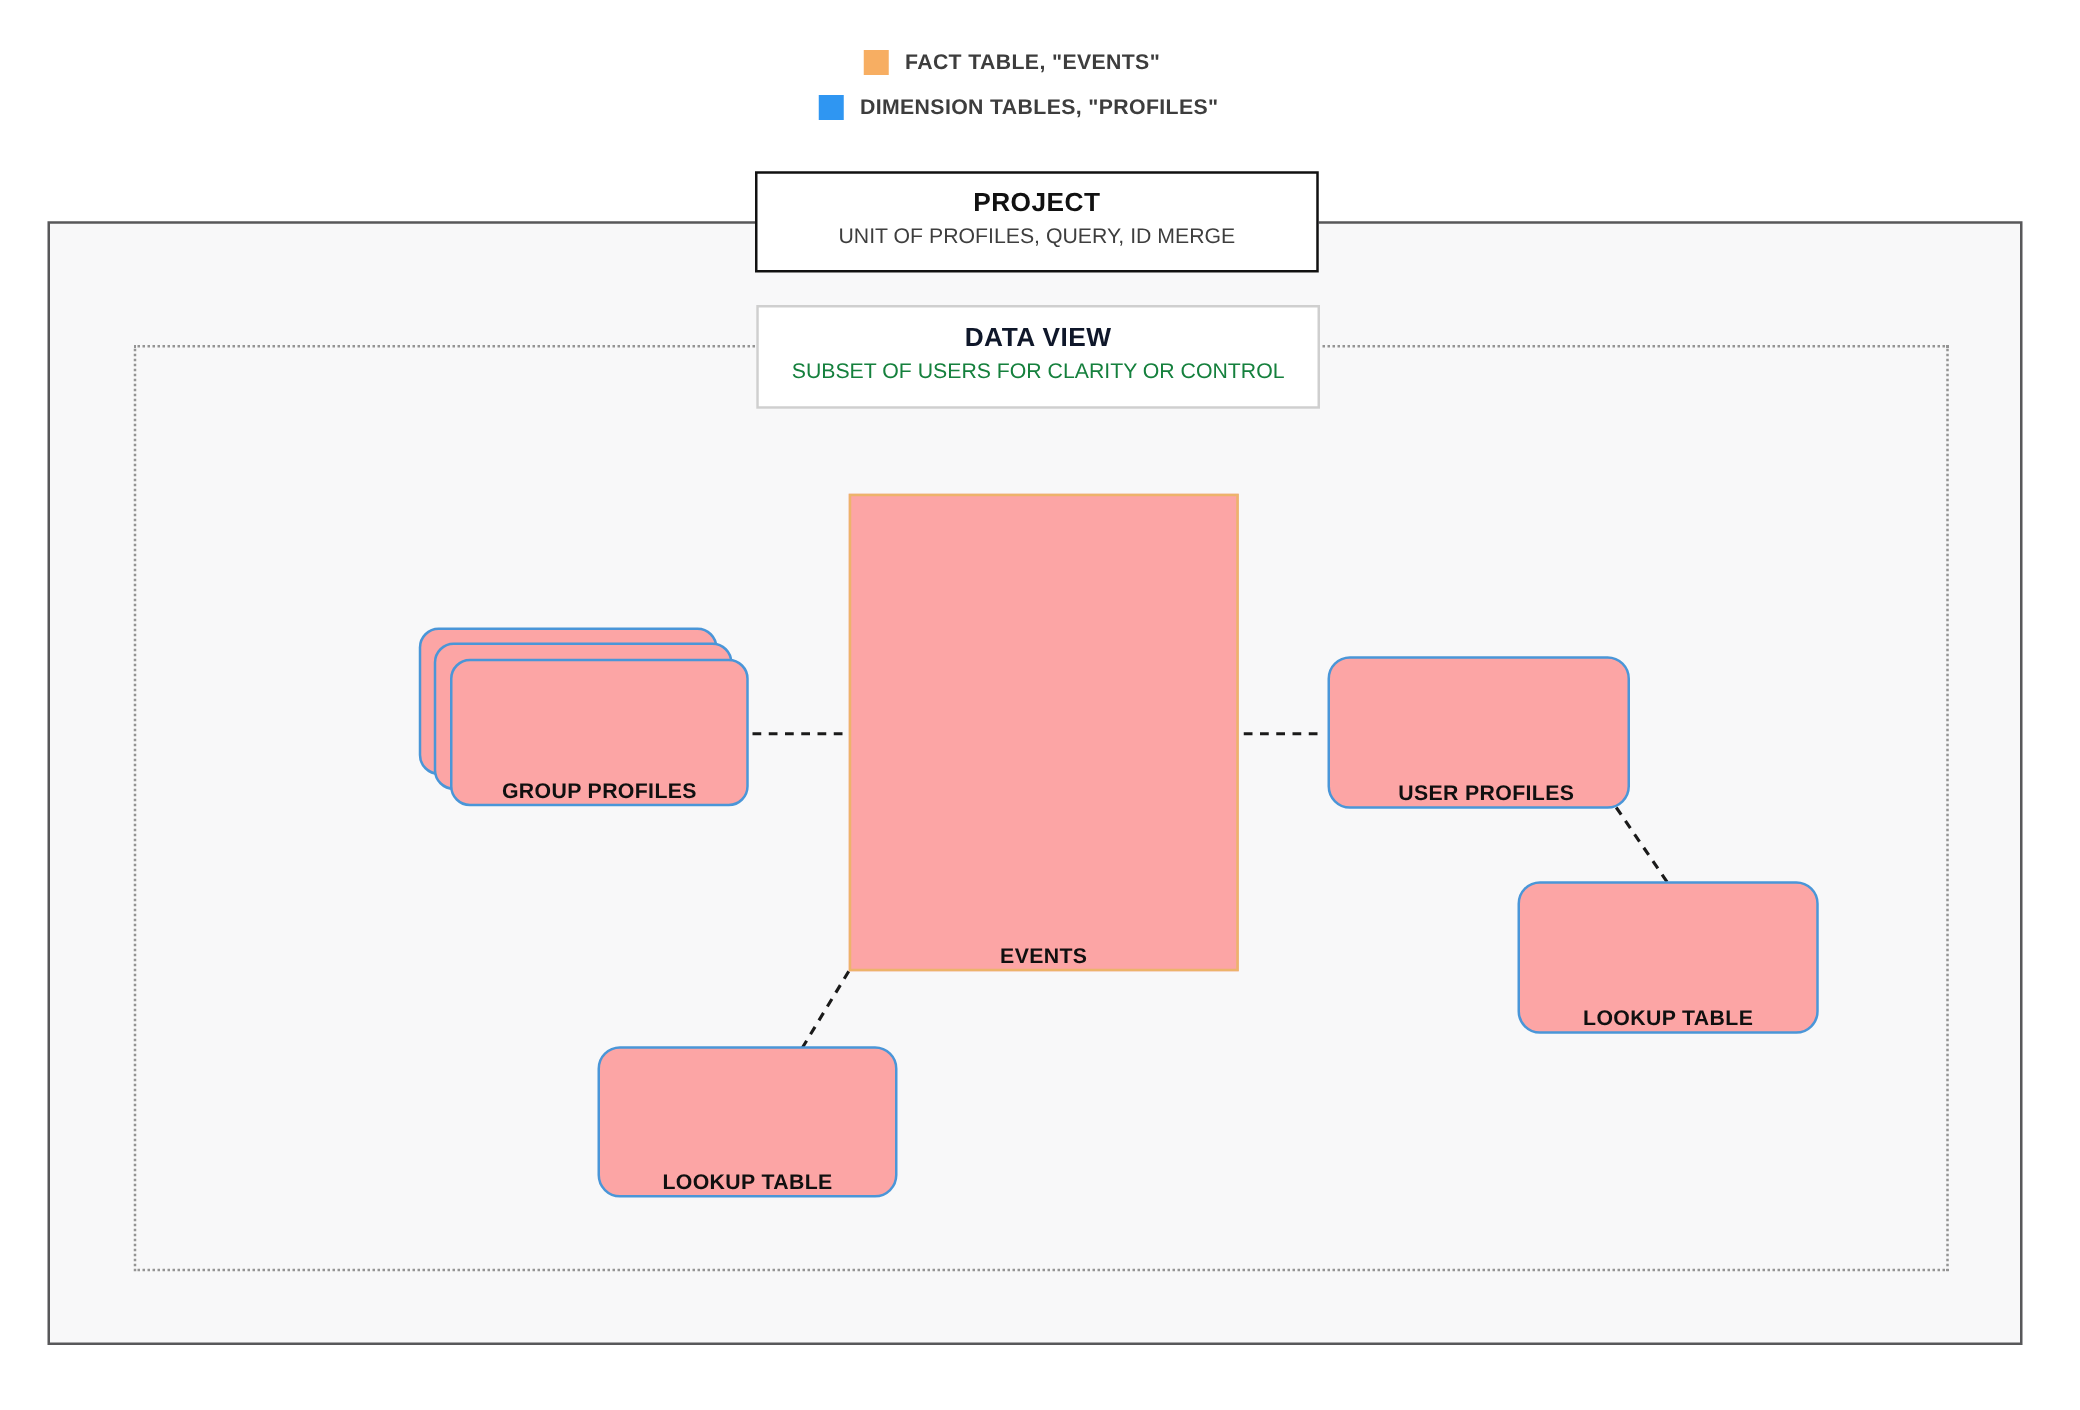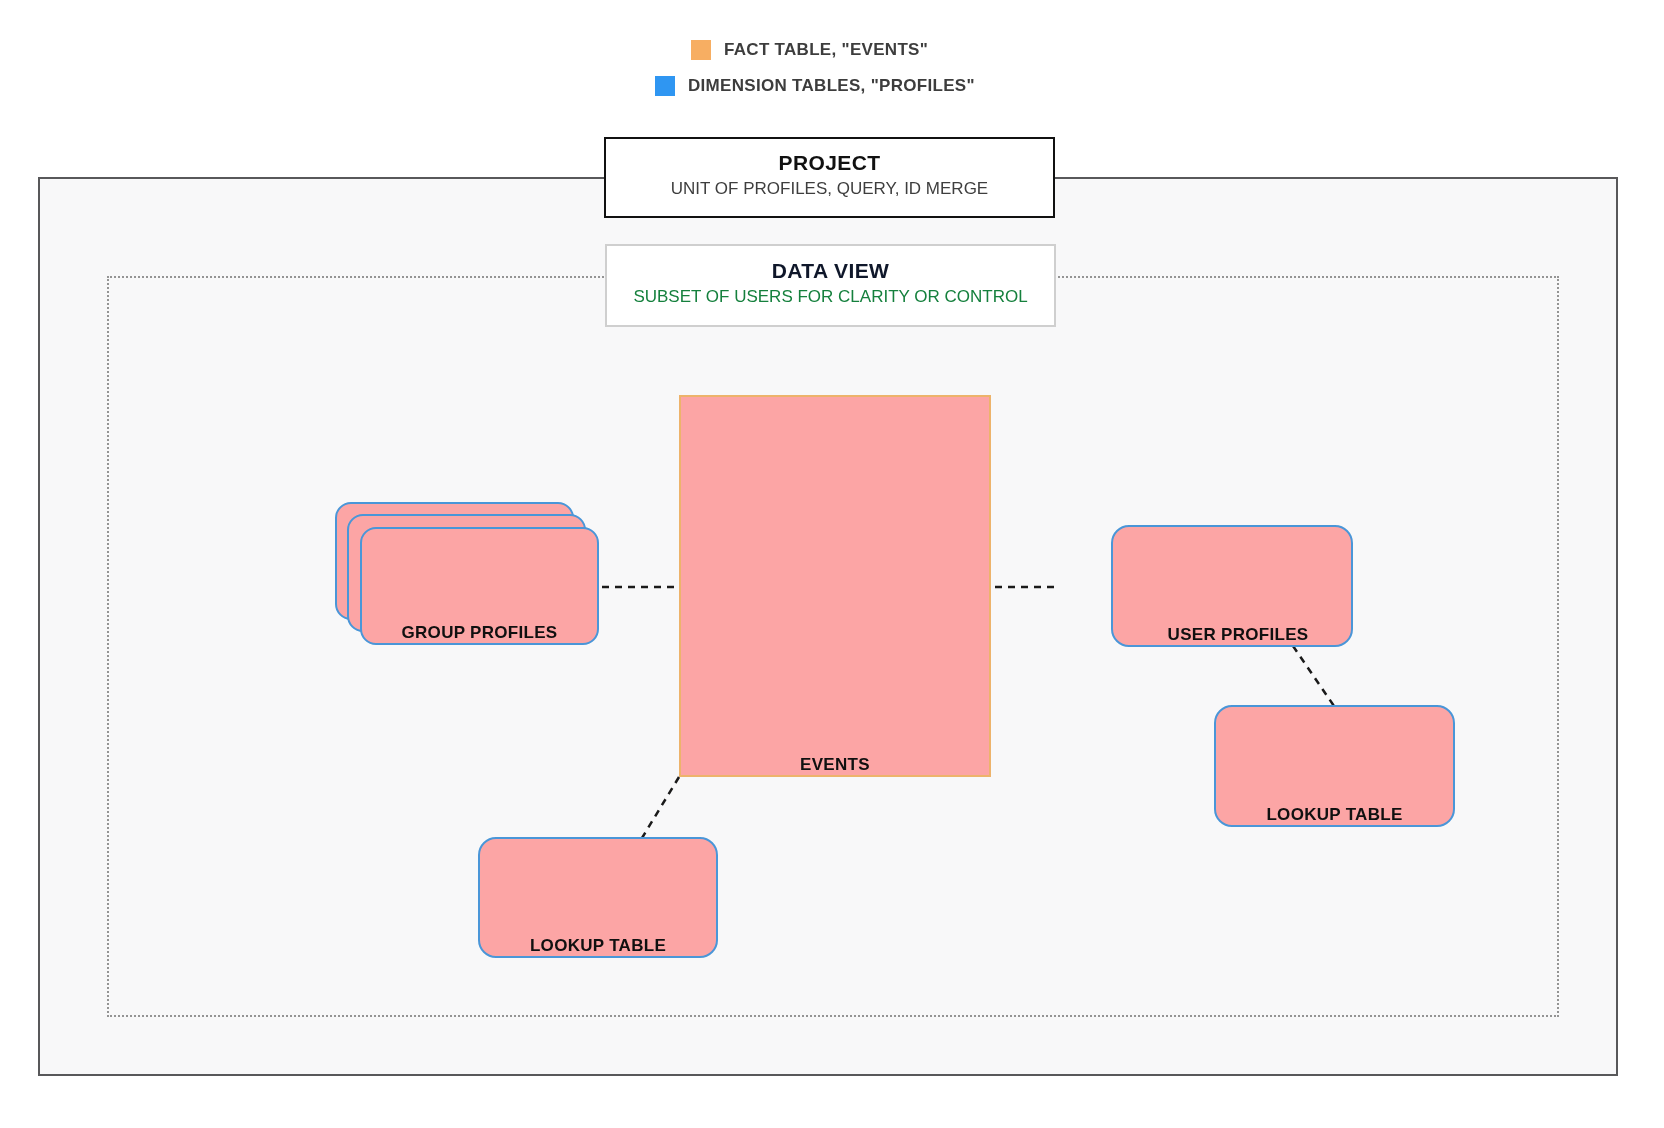--- a/index.html
+++ b/index.html
@@ -133,21 +133,21 @@
     border: 2px solid #4a96d8;
     border-radius: 18px;
   }
   .group-card {
     width: 239px; height: 118px;
     border-radius: 16px;
   }
   .group-back  { left: 335px; top: 502px; }
   .group-mid   { left: 347px; top: 514px; }
   .group-front { left: 360px; top: 527px; }
-  .user-card   { left: 1111px; top: 525px; width: 242px; height: 122px; padding-left: 12px; }
+  .user-card   { left: 1062px; top: 525px; width: 242px; height: 122px; padding-left: 12px; }
   .lookup-right  { left: 1214px; top: 705px; width: 241px; height: 122px; }
   .lookup-bottom { left: 478px;  top: 837px; width: 240px; height: 121px; }
 
   
   .connector-layer {
     position: absolute;
     left: 0; top: 0;
     width: 1664px; height: 1128px;
     z-index: 2;
     pointer-events: none;

